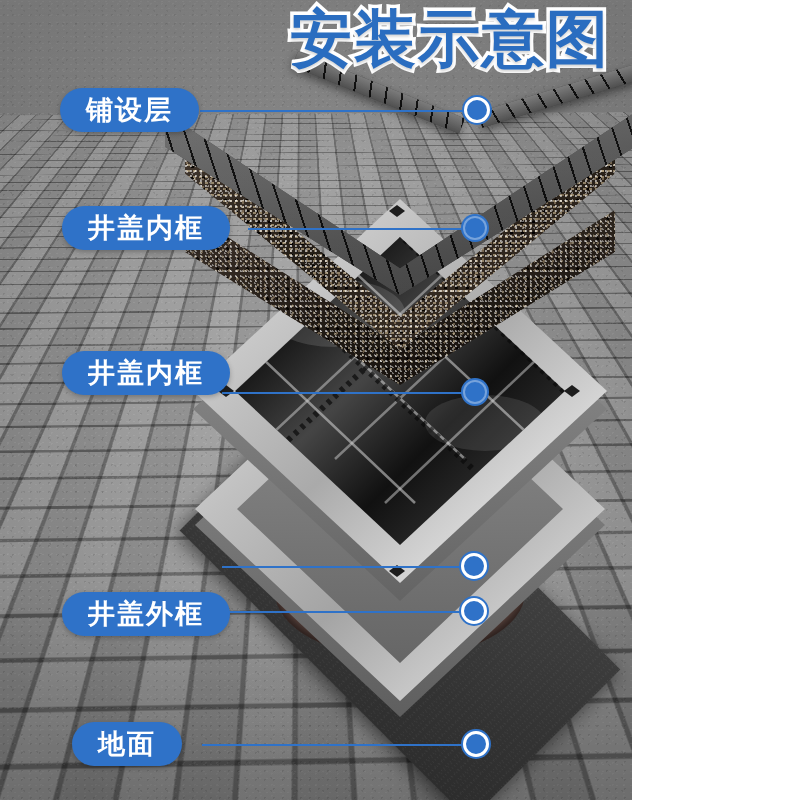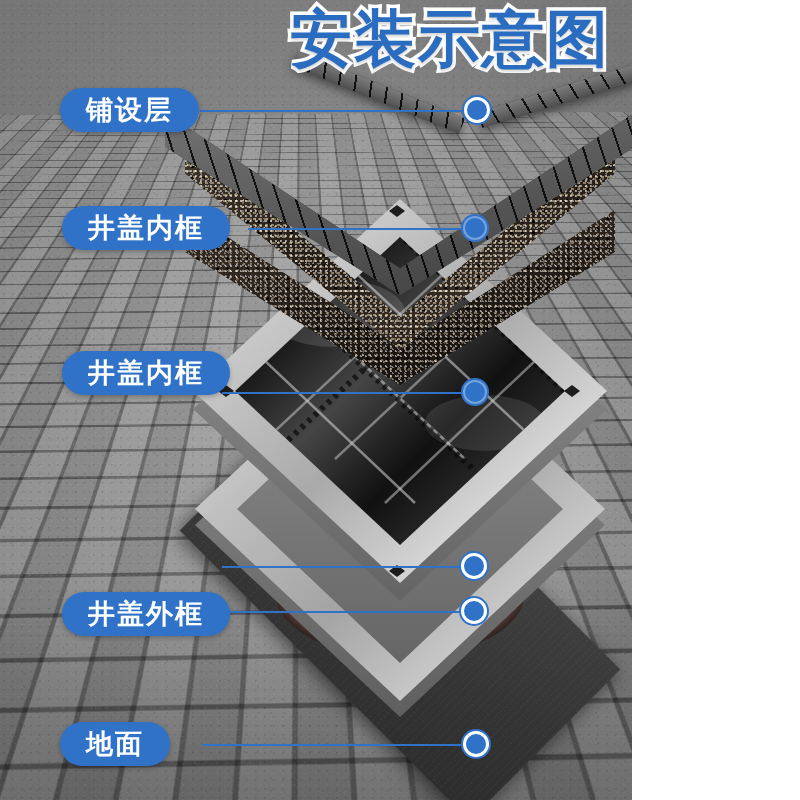--- a/index.html
+++ b/index.html
@@ -339,16 +339,16 @@
 
     <div class="lead" style="left:222px;top:566px;width:252px;"></div>
     <div class="dot ring" style="left:474px;top:566px;"></div>
     <div class="pill" style="left:62px;top:544px;margin-top:48px;">井盖外框</div>
 
     <div class="lead" style="left:202px;top:611px;width:272px;"></div>
     <div class="dot ring" style="left:474px;top:611px;"></div>
 
     <div class="lead" style="left:202px;top:744px;width:274px;"></div>
     <div class="dot ring" style="left:476px;top:744px;"></div>
-    <div class="pill" style="left:60px;top:722px;">地面</div>
+    <div class="pill" style="left:72px;top:722px;">地面</div>
   </div>
 
 </div>
 
 </body></html>

